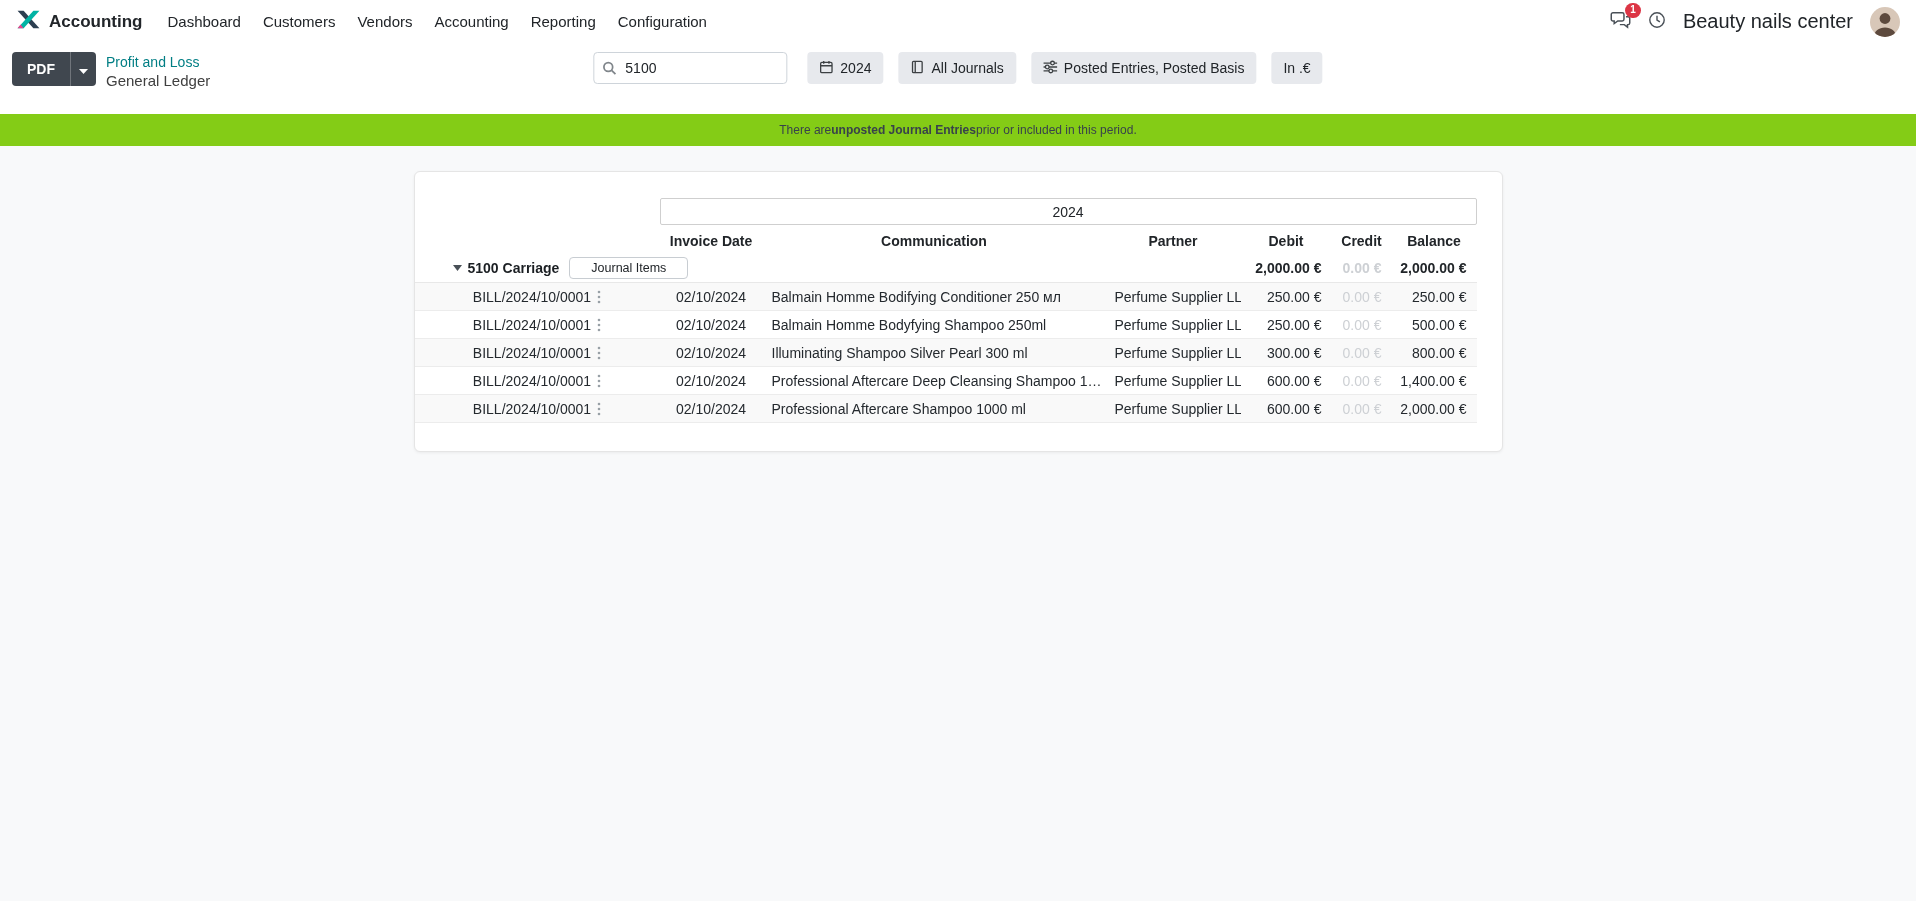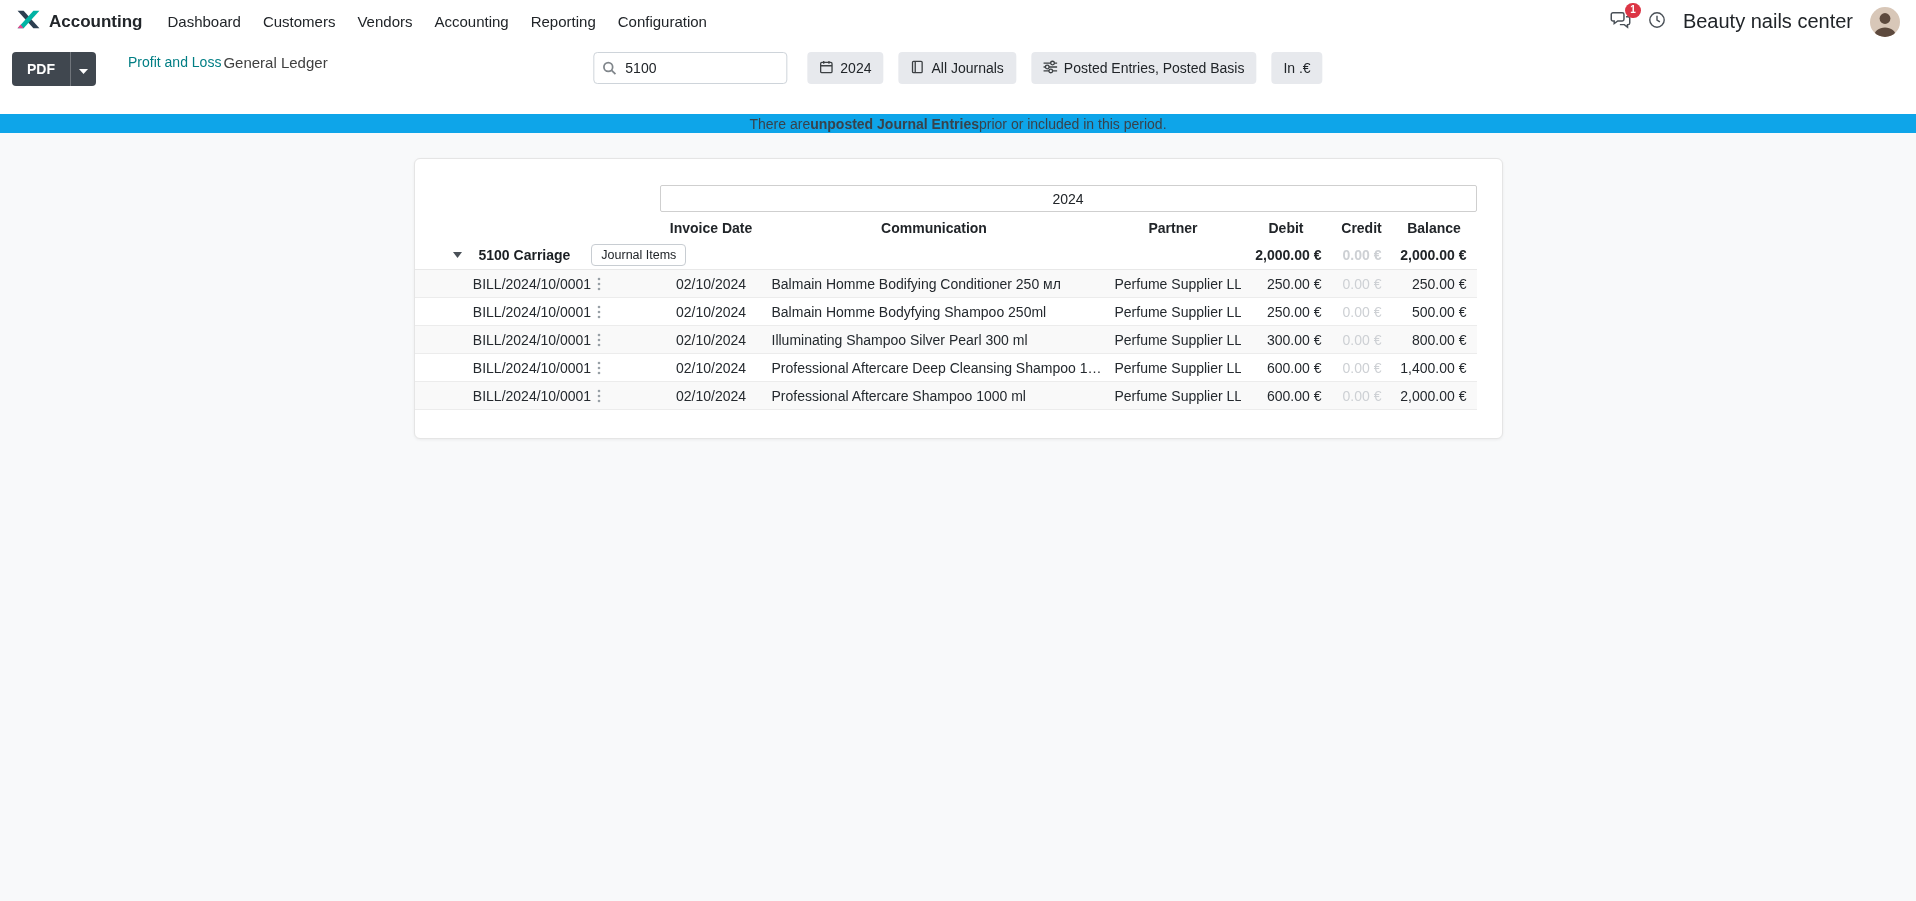--- a/index.html
+++ b/index.html
@@ -43,21 +43,21 @@
   .btn-pdf {
     height:34px; background:#40474f; color:#fff; font-weight:700; font-size:14px;
     padding:0 15px; border:none; border-radius:4px 0 0 4px; cursor:pointer;
     font-family:inherit;
   }
   .btn-pdf-caret {
     height:34px; width:26px; background:#40474f; border:none;
     border-left:1px solid rgba(255,255,255,.25); border-radius:0 4px 4px 0;
     display:flex; align-items:center; justify-content:center; cursor:pointer;
   }
-  .crumbs { margin-left:32px; display:flex; flex-direction:row; gap:2px; padding-top:2px; }
+  .crumbs { margin-left:10px; display:flex; flex-direction:column; gap:2px; padding-top:2px; }
   .crumb-link { color:#017e84; font-size:14px; text-decoration:none; cursor:pointer; }
   .crumb-title { font-size:15px; color:#404040; }
 
   .toolbar-center {
     position:absolute; left:50%; top:9px; transform:translateX(-50%);
     display:flex; align-items:flex-end; gap:15px;
   }
   .search-box { position:relative; margin-right:5px; }
   .search-box input {
     width:194px; height:32px; border:1px solid #ced4da; border-radius:4px;
@@ -66,22 +66,22 @@
   }
   .search-ic { position:absolute; left:9px; top:9px; pointer-events:none; }
   .fbtn {
     height:32px; display:flex; align-items:center; gap:7px; background:#e7e9ed;
     border:none; border-radius:4px; padding:0 12px; font-size:14px; color:#212529;
     cursor:pointer; font-family:inherit; white-space:nowrap;
   }
 
   
   .banner {
-    height:19px; background:#0ea5e9; display:flex; align-items:center;
-    justify-content:center; font-size:14px; color:#38424b; flex:0 0 auto;
+    height:32px; background:#84cc16; display:flex; align-items:center;
+    justify-content:center; font-size:12px; color:#38424b; flex:0 0 auto;
   }
   .banner b { font-weight:700; }
 
   
   .content { flex:1; background:#f8f9fa; overflow:hidden; }
   .card {
     width:1089px; margin:25px auto 0; background:#fff;
     border:1px solid #e5e5e5; border-radius:6px;
     box-shadow:0 1px 3px rgba(0,0,0,.06);
     padding:26px 25px 28px 0;
@@ -89,26 +89,26 @@
   .grid7 { display:grid; grid-template-columns:245px 103px 343px 135px 91px 60px 85px; align-items:center; }
   .period-box {
     grid-column:2 / 8; height:27px; border:1px solid #cfcfcf; border-radius:2px;
     display:flex; align-items:center; justify-content:center; font-size:14px;
     color:#212529; background:#fff;
   }
   .prow { margin-bottom:3px; }
   .thead { height:26px; font-weight:700; font-size:14px; color:#212529; }
   .thead > div { text-align:center; }
   .group-row { height:29px; border-bottom:1px solid #e8e8e8; font-size:14px; }
-  .group-left { grid-column:1 / 4; display:flex; align-items:center; gap:17px; padding-left:38px; }
+  .group-left { grid-column:1 / 4; display:flex; align-items:center; gap:6px; padding-left:38px; }
   .acct-name { font-weight:700; color:#1b1f23; cursor:pointer; }
   .caret-wrap { display:flex; align-items:center; cursor:pointer; }
   .ji-btn {
     font-size:12.5px; border:1px solid #c8cdd2; background:#fff; border-radius:4px;
-    padding:3px 9px; color:#212529; cursor:pointer; font-family:inherit; margin-left:4px;
+    padding:3px 21px; color:#212529; cursor:pointer; font-family:inherit; margin-left:4px;
   }
   .drow { height:28px; border-bottom:1px solid #ececec; font-size:14px; color:#24292e; }
   .tbody .drow:nth-child(odd) { background:#f9f9f9; }
   .c-ref { display:flex; align-items:center; justify-content:center; gap:6px; }
   .c-ref span { cursor:pointer; }
   .c-date { text-align:center; }
   .c-comm { padding-left:9px; white-space:nowrap; overflow:hidden; text-overflow:ellipsis; }
   .c-part { padding-left:9px; white-space:nowrap; overflow:hidden; }
   .c-num { text-align:right; padding-right:10px; white-space:nowrap; }
   .bold { font-weight:700; }

